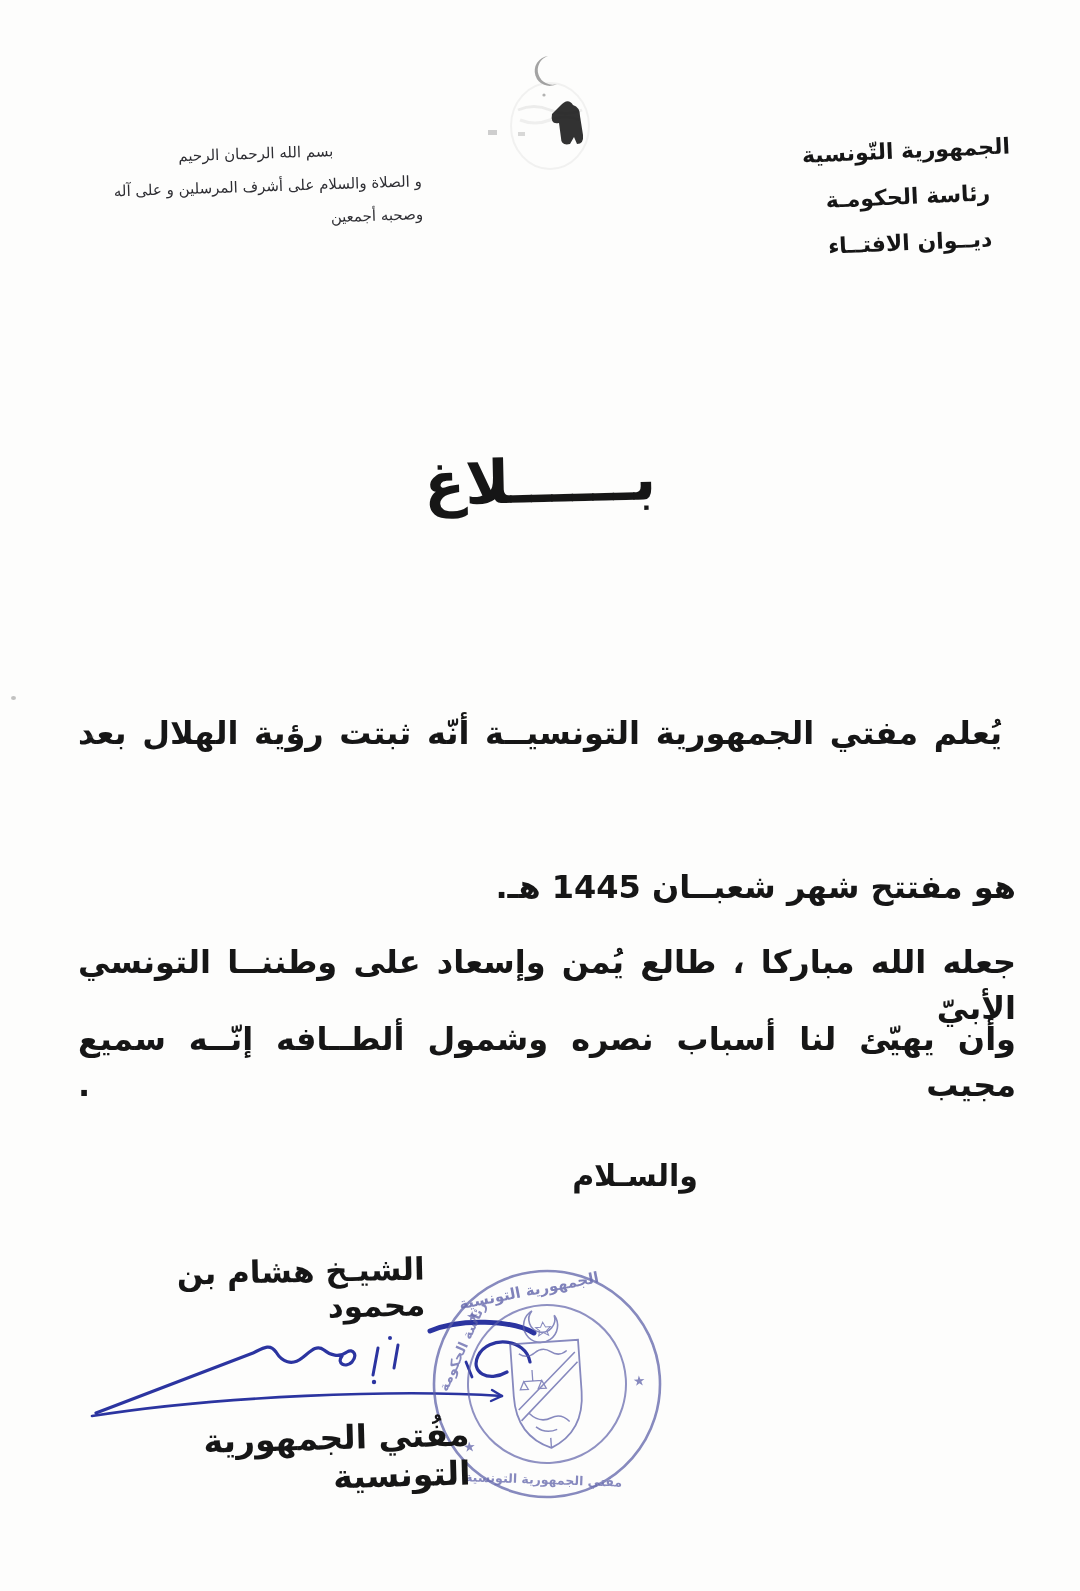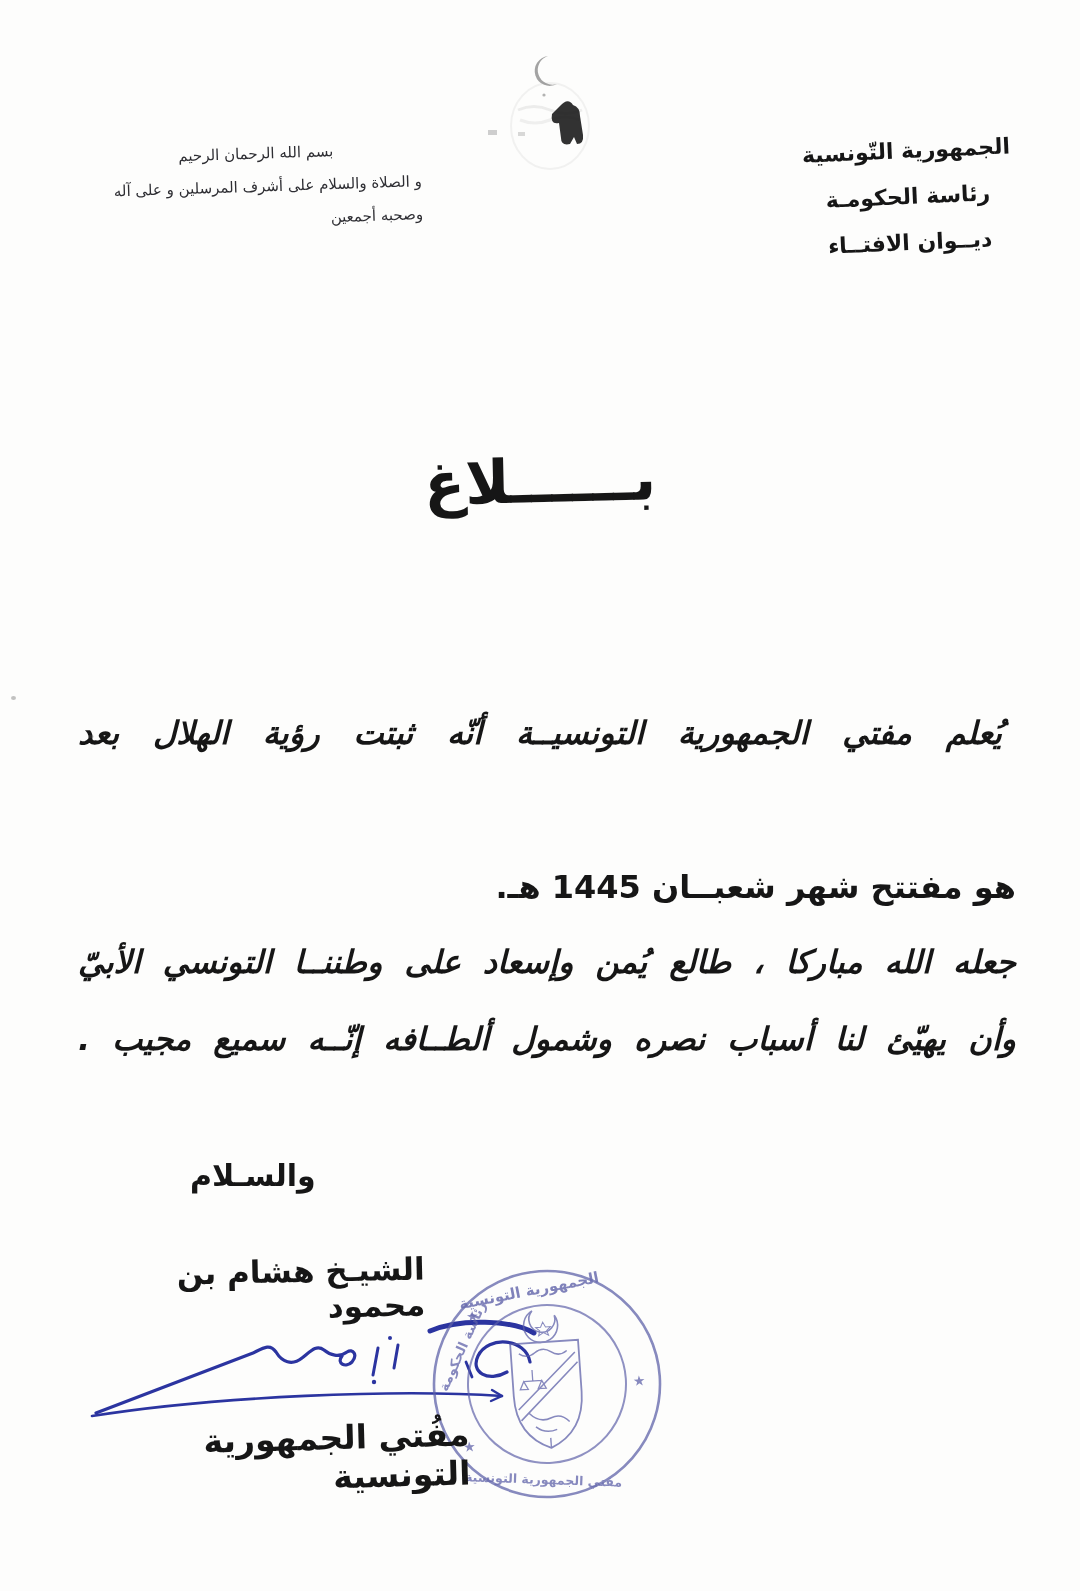--- a/index.html
+++ b/index.html
@@ -45,30 +45,30 @@
     font-size:60px;font-weight:bold;
     transform:rotate(-1.3deg);
   }
   
   .line{
     position:absolute;left:78px;width:938px;
     direction:rtl;
     font-size:32px;font-weight:bold;line-height:1.45;
     white-space:nowrap;
   }
-  .line.just{white-space:normal;text-align:justify;text-align-last:justify;font-style:italic;}
+  .line.just{white-space:normal;text-align:justify;text-align-last:justify;}
   .l1{top:710px;padding-right:14px;width:924px;}
   .l2{top:787px;}
   .l3{top:864px;}
   .l4{top:939px;}
   .l5{top:1016px;}
   .closing{
     position:absolute;top:1158px;left:0;right:0;
     padding-left:190px;
-    text-align:left;direction:rtl;
+    text-align:center;direction:rtl;
     font-size:30px;font-weight:bold;
   }
   .sig-name{
     position:absolute;top:1254px;left:85px;width:340px;
     direction:rtl;text-align:right;
     font-size:31px;font-weight:bold;
     transform:rotate(-1.2deg);
   }
   .sig-title{
     position:absolute;top:1420px;left:70px;width:400px;

